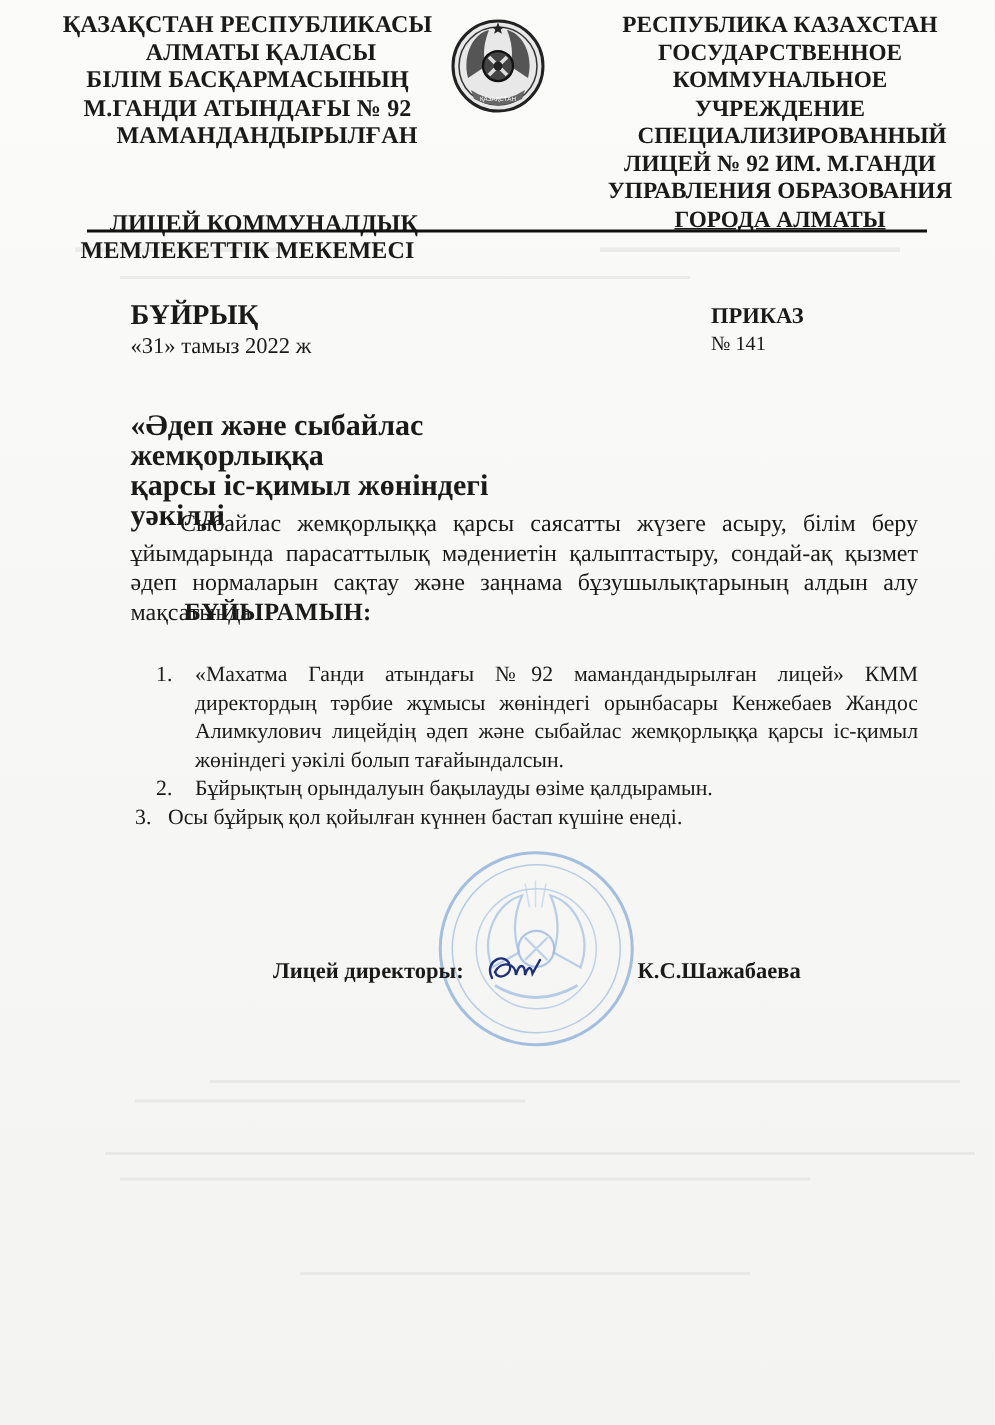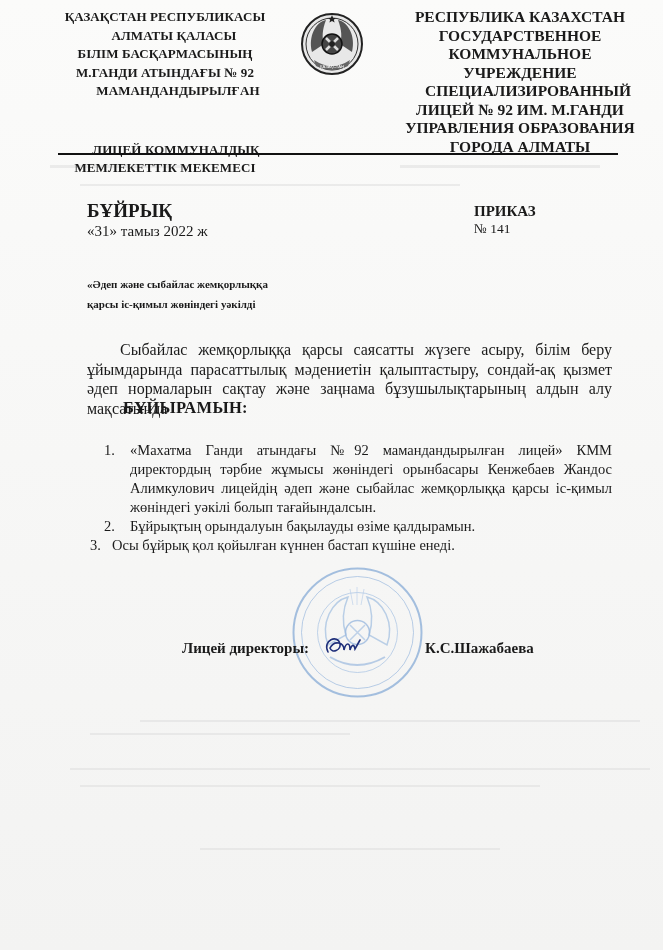--- a/index.html
+++ b/index.html
@@ -6,21 +6,21 @@
     body {
       width: 663px; height: 950px; overflow: hidden;
       background: #f7f7f6;
       font-family: "Liberation Serif", serif;
       color: #1a1a1a;
       position: relative;
     }
     .page { position: absolute; inset: 0; background: linear-gradient(180deg,#fbfbfa 0%,#f6f6f5 60%,#f3f3f2 100%); }
     .hdr-left {
       position: absolute; left: 40px; top: 8px; width: 250px;
-      text-align: center; font-weight: bold; font-size: 13px; line-height: 18.5px;
+      text-align: center; font-weight: bold; font-size: 16px; line-height: 18.5px;
       letter-spacing: 0.1px;
     }
     .hdr-right {
       position: absolute; left: 395px; top: 8px; width: 250px;
       text-align: center; font-weight: bold; font-size: 15.5px; line-height: 18.5px;
     }
     .hdr-right .l5 { margin-left: 16px; }
     .hdr-right .underl { text-decoration: underline; }
     .hdr-line {
       position: absolute; left: 58px; top: 153px; width: 560px; height: 0;
@@ -32,21 +32,21 @@
 
     .order-left { position: absolute; left: 87px; top: 200px; }
     .order-left .kind { font-weight: bold; font-size: 19px; }
     .order-left .date { font-size: 15px; margin-top: 1px; text-align: center; }
     .order-right { position: absolute; left: 474px; top: 203px; }
     .order-right .kind { font-weight: bold; font-size: 15px; }
     .order-right .num { font-size: 13.5px; margin-top: 1px; }
 
     .subject {
       position: absolute; left: 87px; top: 274px; width: 240px;
-      font-weight: bold; font-size: 11px; line-height: 20px;
+      font-weight: bold; font-size: 20px; line-height: 20px;
     }
     .body-text {
       position: absolute; left: 87px; top: 340px; width: 525px;
       font-size: 16px; line-height: 19.5px; text-align: justify;
       text-indent: 33px;
     }
     .decree {
       position: absolute; left: 87px; top: 398px;
       font-weight: bold; font-size: 16.5px; letter-spacing: 0.3px; margin-left: 36px;
     }

